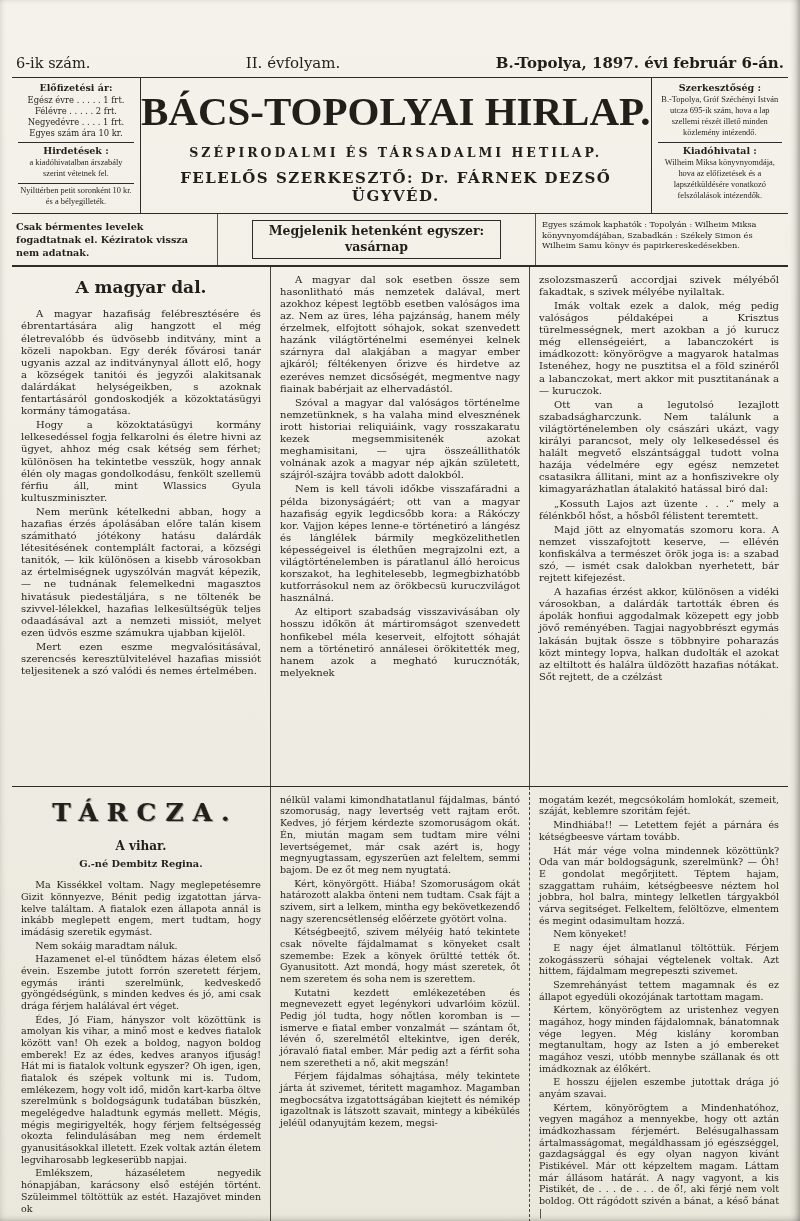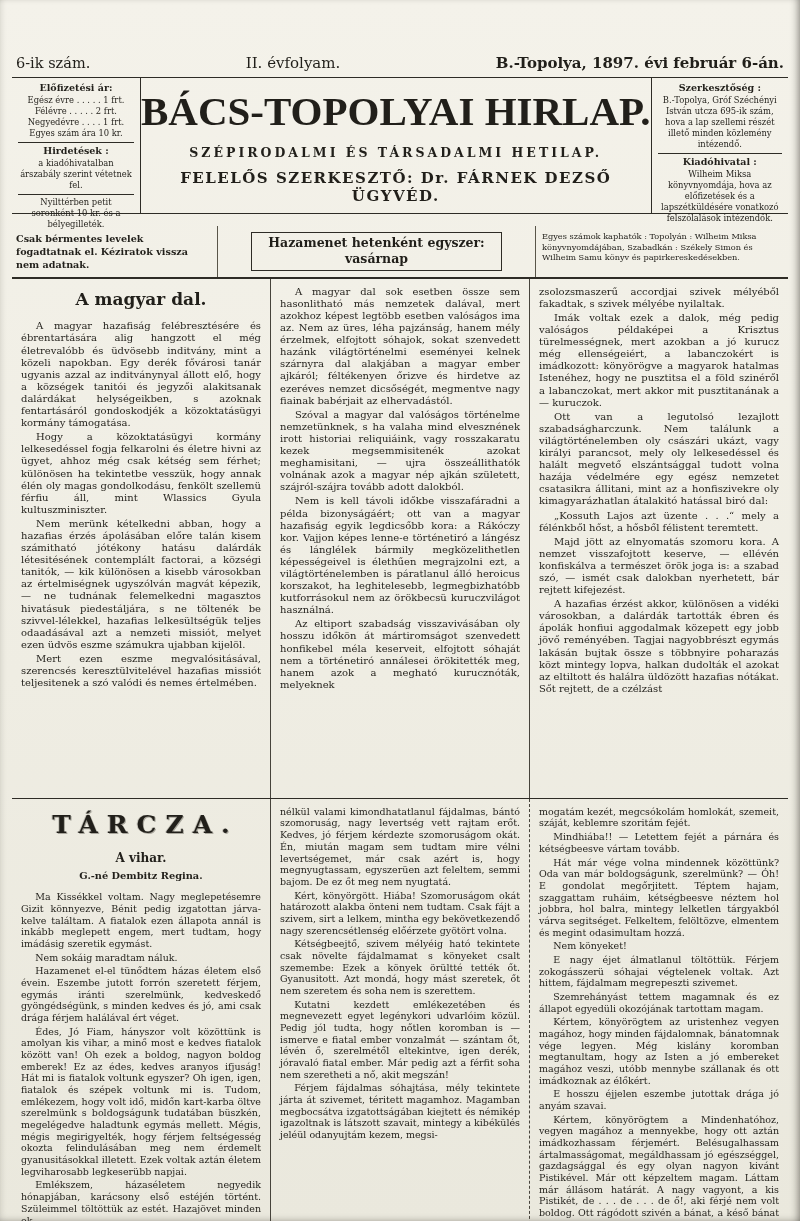--- a/index.html
+++ b/index.html
@@ -25,31 +25,31 @@
   .topline .issue { font-size:14.5px; }
   .topline .dateline { font-weight:bold; }
   
   .masthead { display:flex; height:136px; border-bottom:1px solid #2e2c26; }
   .mast-side { font-size:8.4px; line-height:1.3; text-align:center; }
   .mast-left { width:150px; border-right:1px solid #2e2c26; padding:4px 6px 2px; }
   .mast-right { width:160px; border-left:1px solid #2e2c26; padding:4px 6px 2px; }
   .side-heading { font-weight:bold; font-size:9.5px; margin-bottom:1px; }
   .rate-line { text-indent:0; margin:0; text-align:center; }
   .side-sep { border-top:1px solid #2e2c26; margin:3px 0 2px; }
-  .side-text { text-align:center; }
+  .side-text { text-align:center;font-family:Liberation Serif, serif; }
   .mast-center { flex:1; text-align:center; padding-top:12px; }
   .paper-title {
     font-family:"Liberation Serif", serif;
     font-weight:bold; font-size:41px; letter-spacing:0px;
     white-space:nowrap; line-height:1.05;
   }
   .paper-subtitle { font-size:12.5px; font-weight:bold; letter-spacing:3px; margin-top:12px; }
   .paper-editor { font-size:15px; letter-spacing:1.5px; font-weight:bold; margin-top:9px; }
   
-  .infobar { display:flex; align-items:stretch; border-bottom:2.5px solid #2e2c26;margin-top:12px; }
+  .infobar { display:flex; align-items:stretch; border-bottom:2.5px solid #2e2c26; }
   .info-left {
     width:206px; font-size:9.6px; font-weight:bold; line-height:1.35;
     padding:7px 6px 5px 4px; border-right:1px solid #595549;
   }
   .info-center { flex:1; display:flex; align-items:center; justify-content:center; padding:5px 6px; border-right:1px solid #595549; }
   .schedule-box {
     border:1.5px solid #2e2c26; padding:2px 16px 3px; text-align:center;
     font-weight:bold; font-size:12.5px; line-height:1.3;
   }
   .info-right { width:252px; font-size:8.2px; line-height:1.3; padding:5px 4px 4px 6px; }
@@ -113,21 +113,21 @@
       <div class="side-sep"></div>
       <div class="side-heading">Kiadóhivatal :</div>
       <div class="side-text">Wilheim Miksa könyvnyomdája, hova az előfizetések és a lapszétküldésére vonatkozó felszólalások intézendők.</div>
     </div>
   </div>
 
   <div class="infobar">
     <div class="info-left">Csak bérmentes levelek fogadtatnak el. Kéziratok vissza nem adatnak.</div>
     <div class="info-center">
       <div class="schedule-box">
-        <div>Hazamenet hetenként egyszer:</div>
+        <div>Megjelenik hetenként egyszer:</div>
         <div>vasárnap</div>
       </div>
     </div>
     <div class="info-right">Egyes számok kaphatók : Topolyán : Wilheim Miksa könyvnyomdájában, Szabadkán : Székely Simon és Wilheim Samu könyv és papirkereskedésekben.</div>
   </div>
 
   <main class="columns article-section">
     <div class="col">
       <h2 class="article-title">A magyar dal.</h2>
       <div>

